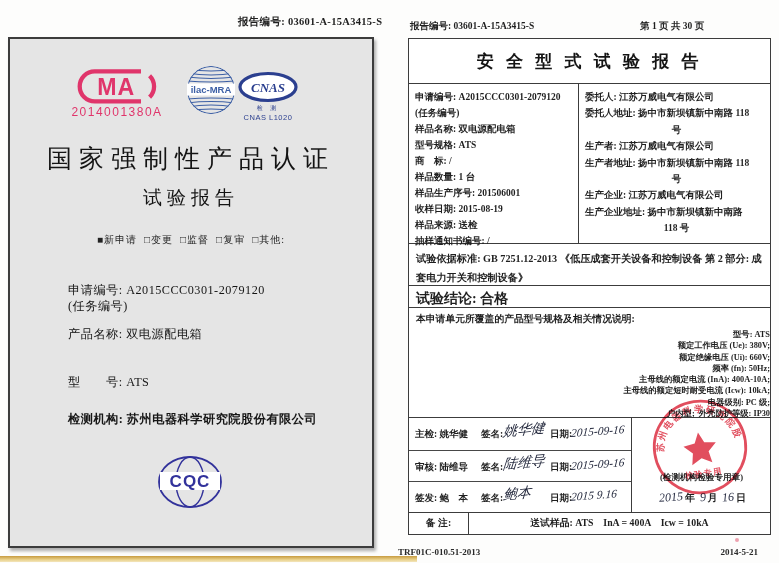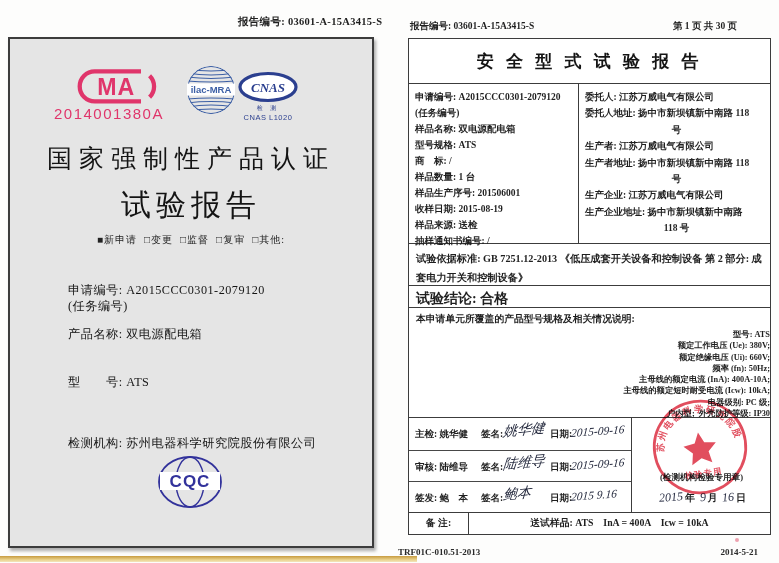--- a/index.html
+++ b/index.html
@@ -9,35 +9,35 @@
     font-family:"Liberation Serif","DejaVu Serif",serif;
     color:#1f1f1f;
   }
   .abs{position:absolute;}
   .nw{white-space:pre;}
   
   .lp-reportno{top:15px;left:238px;width:134px;text-align:right;font-size:10.5px;font-weight:bold;letter-spacing:.3px;}
   .left-box{left:8px;top:37px;width:362px;height:507px;border:2px solid #3c3c3c;
             box-shadow:2px 3px 3px rgba(110,110,110,.55);background:#e5e5e5;}
   .cma-svg{left:64px;top:29px;width:86px;height:36px;}
-  .cma-num{left:44px;top:66px;width:94px;text-align:center;font-size:15px;letter-spacing:1.5px;color:#e0356b;font-family:"Liberation Sans",sans-serif;}
+  .cma-num{left:60px;top:66px;width:94px;text-align:center;font-size:12px;letter-spacing:1.5px;color:#e0356b;font-family:"Liberation Sans",sans-serif;}
   .ilac-svg{left:176px;top:26px;width:50px;height:50px;}
   .cnas-svg{left:228px;top:32px;width:60px;height:32px;}
   .cnas-cap{left:224px;top:65px;width:68px;text-align:center;color:#2b3f8f;font-family:Liberation Sans, sans-serif;}
   .cnas-cap .c1{font-size:6px;letter-spacing:3px;display:block;}
   .cnas-cap .c2{font-size:7.5px;letter-spacing:.5px;display:block;}
   .lp-title1{left:0;top:103px;width:100%;text-align:center;font-size:25px;letter-spacing:7px;color:#141414;}
-  .lp-title2{left:0;top:146px;width:100%;text-align:center;font-size:30px;letter-spacing:5px;color:#141414;}
+  .lp-title2{left:0;top:146px;width:100%;text-align:center;font-size:19px;letter-spacing:5px;color:#141414;}
   .lp-checks{left:0;top:194px;width:100%;text-align:center;font-size:10px;letter-spacing:1px;color:#222;}
   .lp-field{left:58px;font-size:12.2px;letter-spacing:.5px;color:#161616;}
-  .f-app{top:243px;} .f-task{top:259px;} .f-prod{top:287px;} .f-model{top:335px;} .f-agency{top:396px;}
+  .f-app{top:243px;} .f-task{top:259px;} .f-prod{top:287px;} .f-model{top:335px;} .f-agency{top:372px;font-weight:bold;}
   .cqc-svg{left:146px;top:415px;width:68px;height:56px;}
   
   .rp-reportno{top:20px;left:410px;font-size:9.5px;font-weight:bold;}
-  .rp-pageinfo{top:20px;left:640px;width:130px;text-align:center;font-size:9.5px;font-weight:bold;}
+  .rp-pageinfo{top:20px;left:640px;width:130px;text-align:left;font-size:9.5px;font-weight:bold;}
   .rtable{left:408px;top:38px;width:361px;height:495px;border:1.6px solid #3c3c3c;background:#fff;font-weight:bold;}
   .rtable .row{position:absolute;left:0;width:100%;box-sizing:border-box;}
   .r-title{top:0;height:45px;border-bottom:1.3px solid #3c3c3c;text-align:center;}
   .r-title span{display:inline-block;margin-top:11px;font-size:17px;letter-spacing:4px;color:#141414;}
   .r-info{top:45px;height:160px;border-bottom:1.3px solid #3c3c3c;}
   .r-info .lcell{position:absolute;left:0;top:0;width:170px;height:100%;border-right:1.3px solid #3c3c3c;box-sizing:border-box;padding:5px 2px 0 6px;}
   .r-info .rcell{position:absolute;left:170px;top:0;right:0;height:100%;padding:5px 2px 0 6px;}
   .r-info .ln{font-size:9.5px;line-height:16px;white-space:nowrap;}
   .r-info .rcell .ln{line-height:16.4px;}
   .r-info .ctr{text-align:center;}

